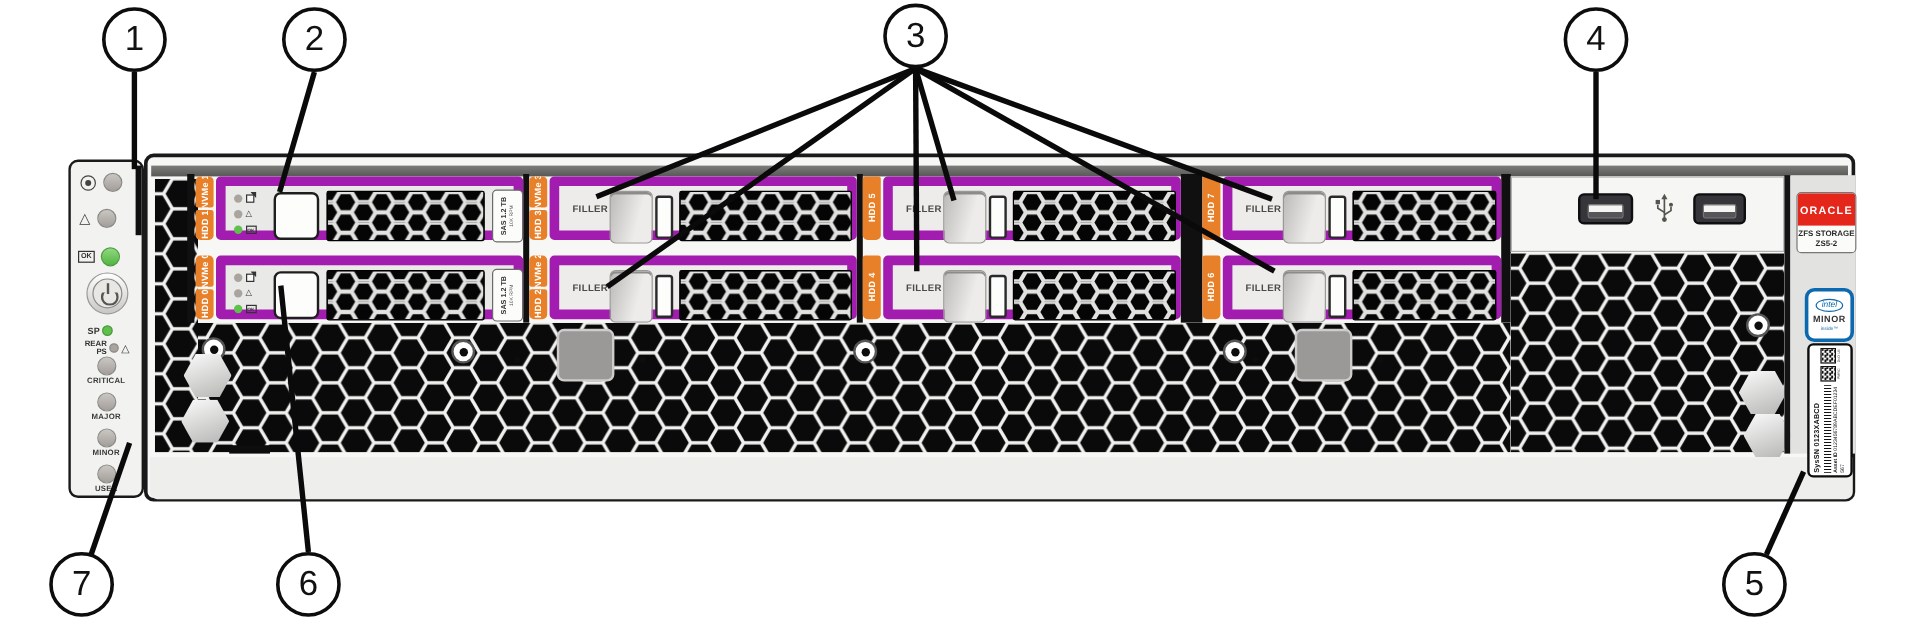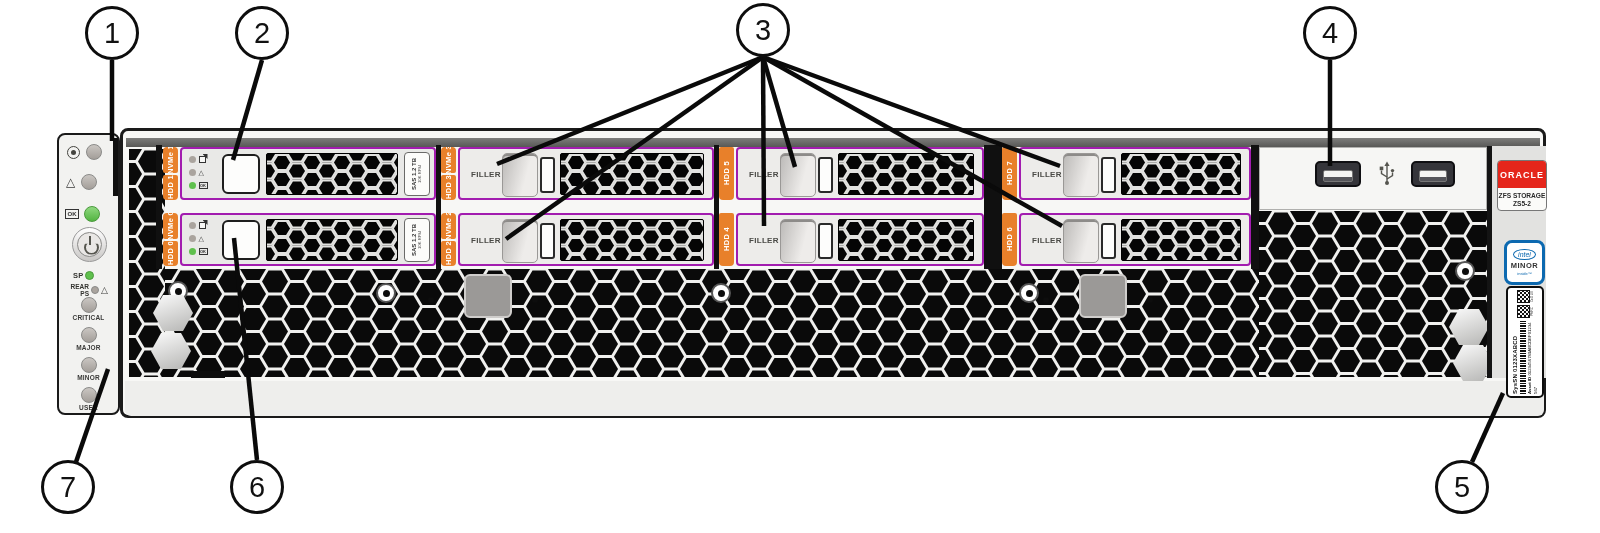--- a/index.html
+++ b/index.html
@@ -65,21 +65,21 @@
           clip-path:polygon(25% 0,75% 0,100% 50%,75% 100%,25% 100%,0 50%); }
   .brect { position:absolute; background:#0d0d0d; }
 
   
   .strip { position:absolute; width:15px; display:flex; flex-direction:column; gap:2px; }
   .seg { flex:1; background:var(--orange); display:flex; align-items:center; justify-content:center; overflow:hidden; }
   .seg:first-child { border-radius:4px 4px 2px 2px; }
   .seg:last-child { border-radius:2px 2px 4px 4px; }
   .seg span { writing-mode:vertical-rl; transform:rotate(180deg); font-size:7.5px; font-weight:bold;
               color:#fff; letter-spacing:.3px; white-space:nowrap; }
-  .tray { position:absolute; background:#e9e9e7; border:2px solid #a21caf; border-radius:4px; }
+  .tray { position:absolute; background:#e9e9e7; border:8px solid #a21caf; border-radius:4px; }
   .tray.filler { background:#edecea; }
   .ledcol { position:absolute; left:7px; top:6px; display:flex; flex-direction:column; gap:4px; }
   .ledrow { display:flex; align-items:center; gap:2.5px; height:9px; }
   .dot7 { width:7px; height:7px; border-radius:50%; display:inline-block; }
   .dot7.g { background:var(--green); } .dot7.gy { background:var(--ledgray); }
   .rm-ic { width:7px; height:7px; border:1.2px solid #333; background:#f8f8f6; position:relative; display:inline-block; }
   .rm-ic::after { content:""; position:absolute; right:-3px; top:-3px; width:5px; height:5px; background:#333;
                   clip-path:polygon(0 0,100% 0,100% 100%); }
   .tri-s { font-size:7px; color:#333; line-height:1; }
   .okbox-s { font-size:4px; border:1px solid #333; padding:0 .5px; font-weight:bold; color:#333; line-height:1.3; }

